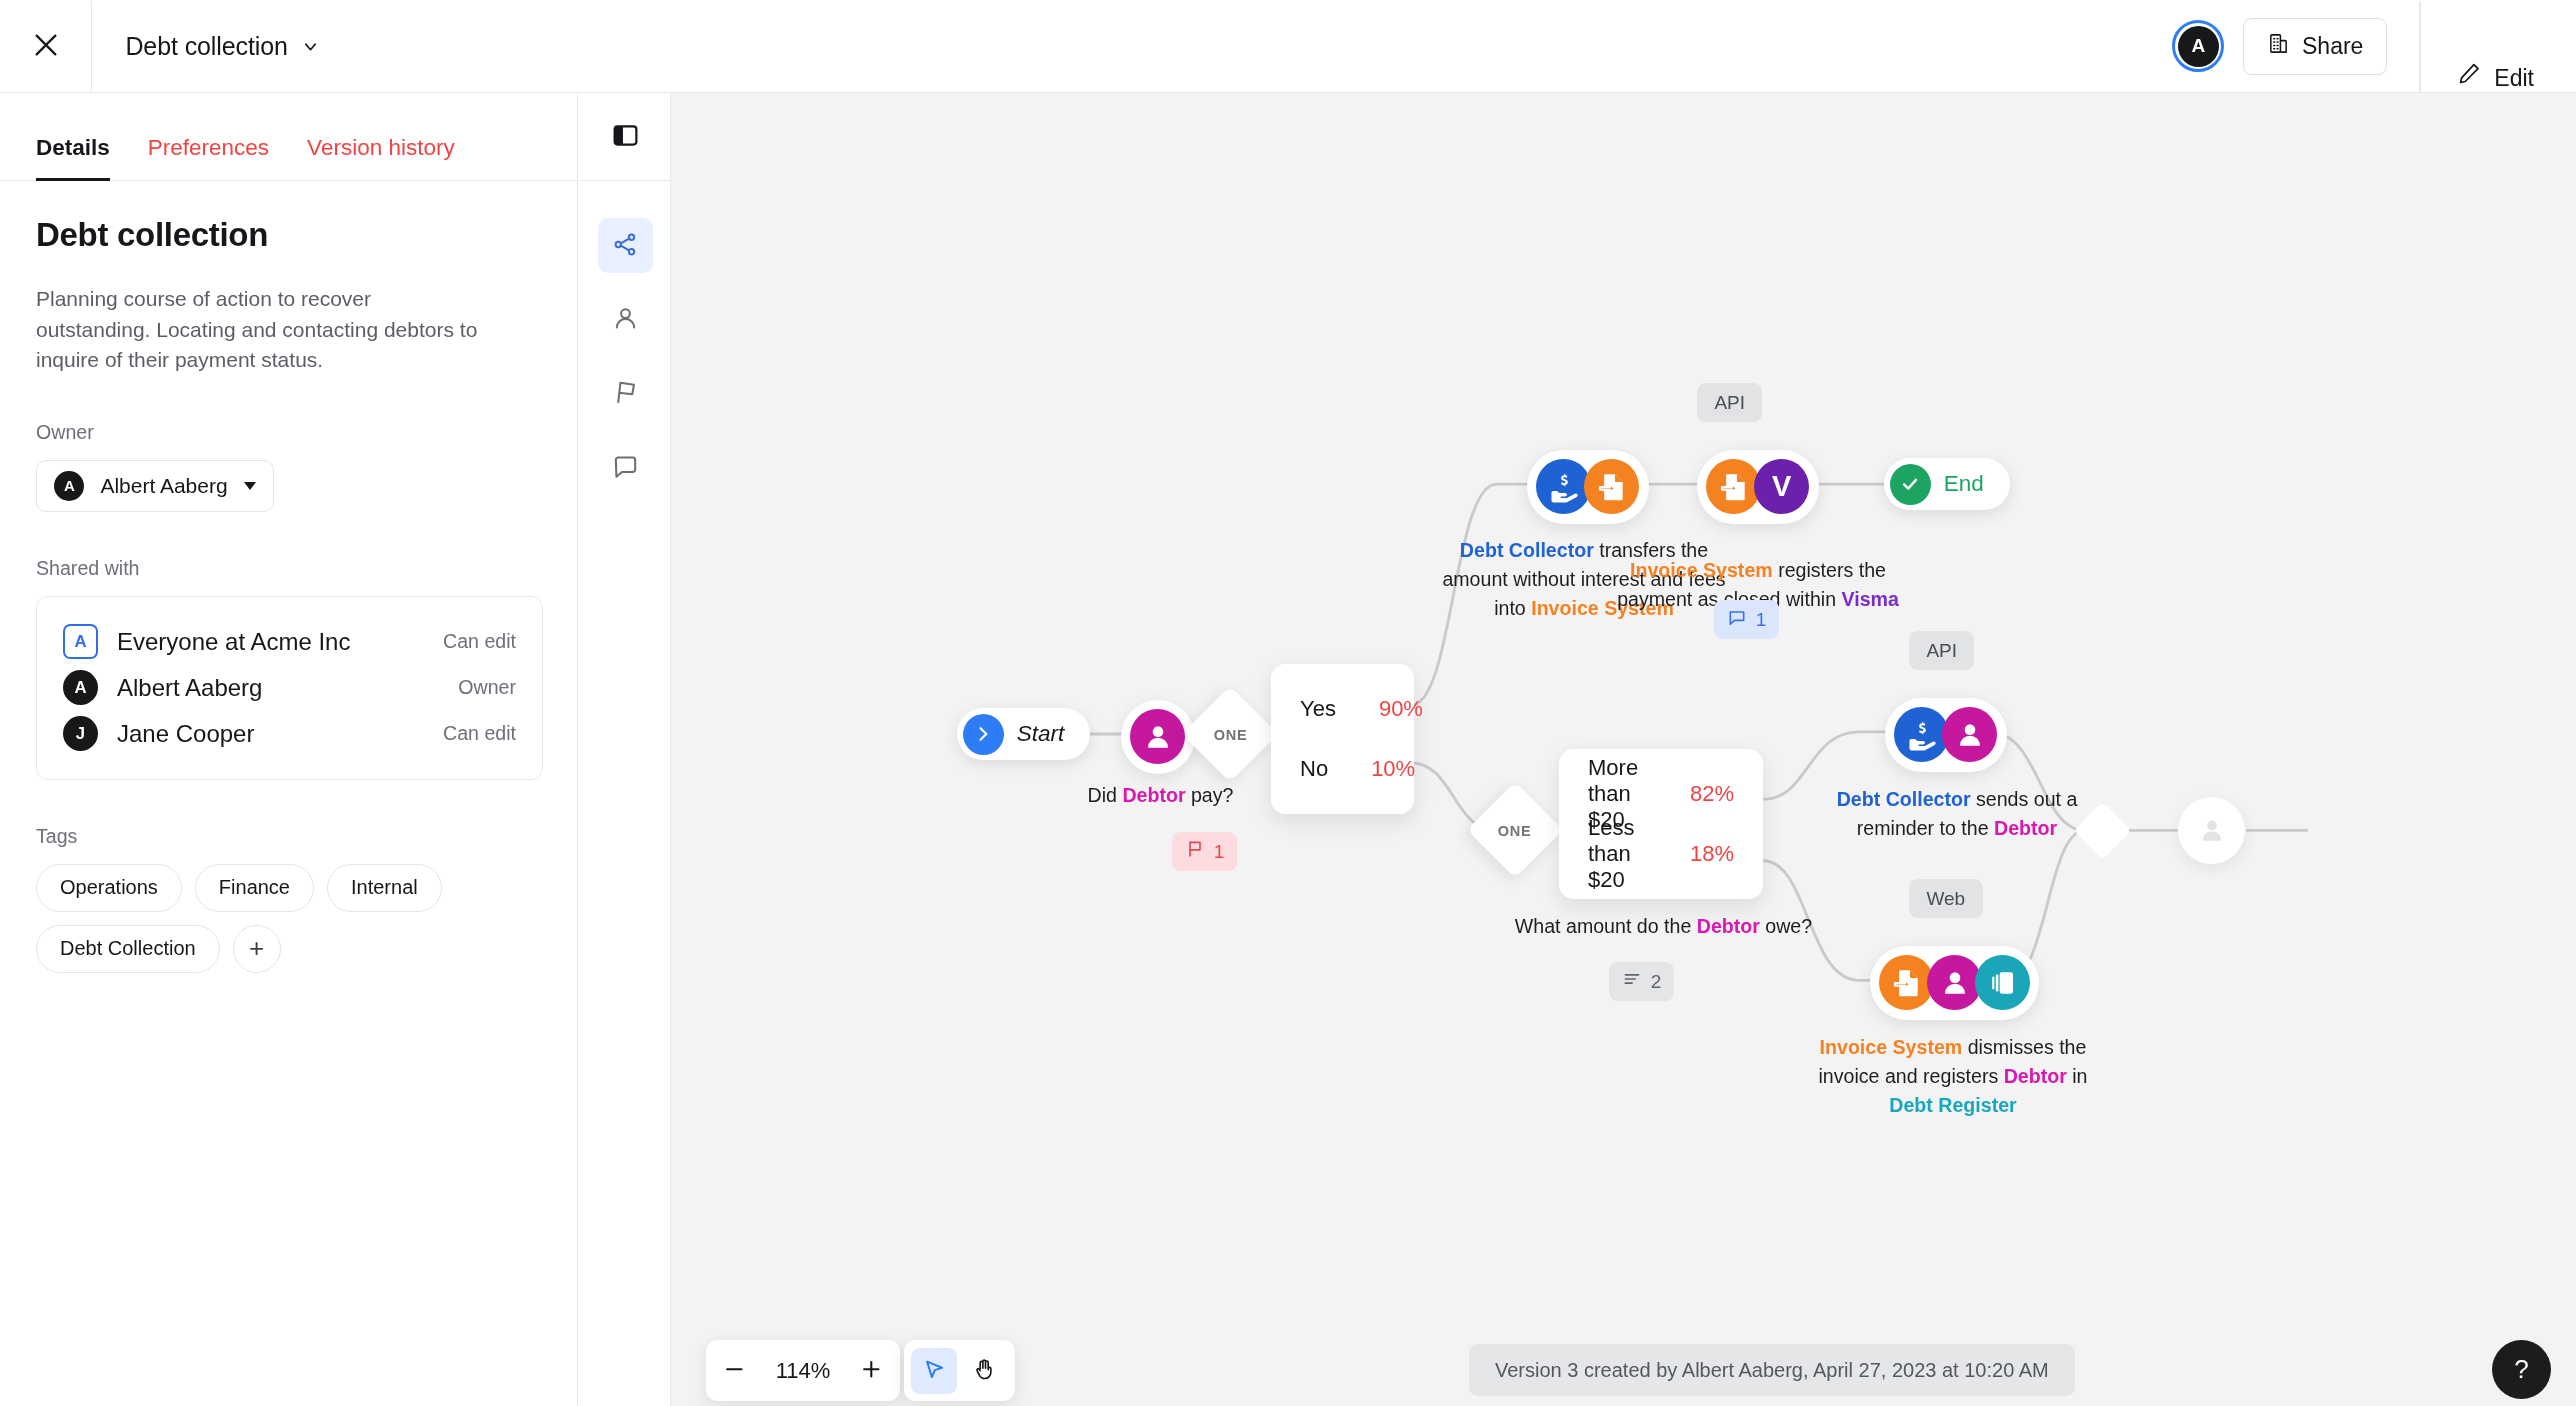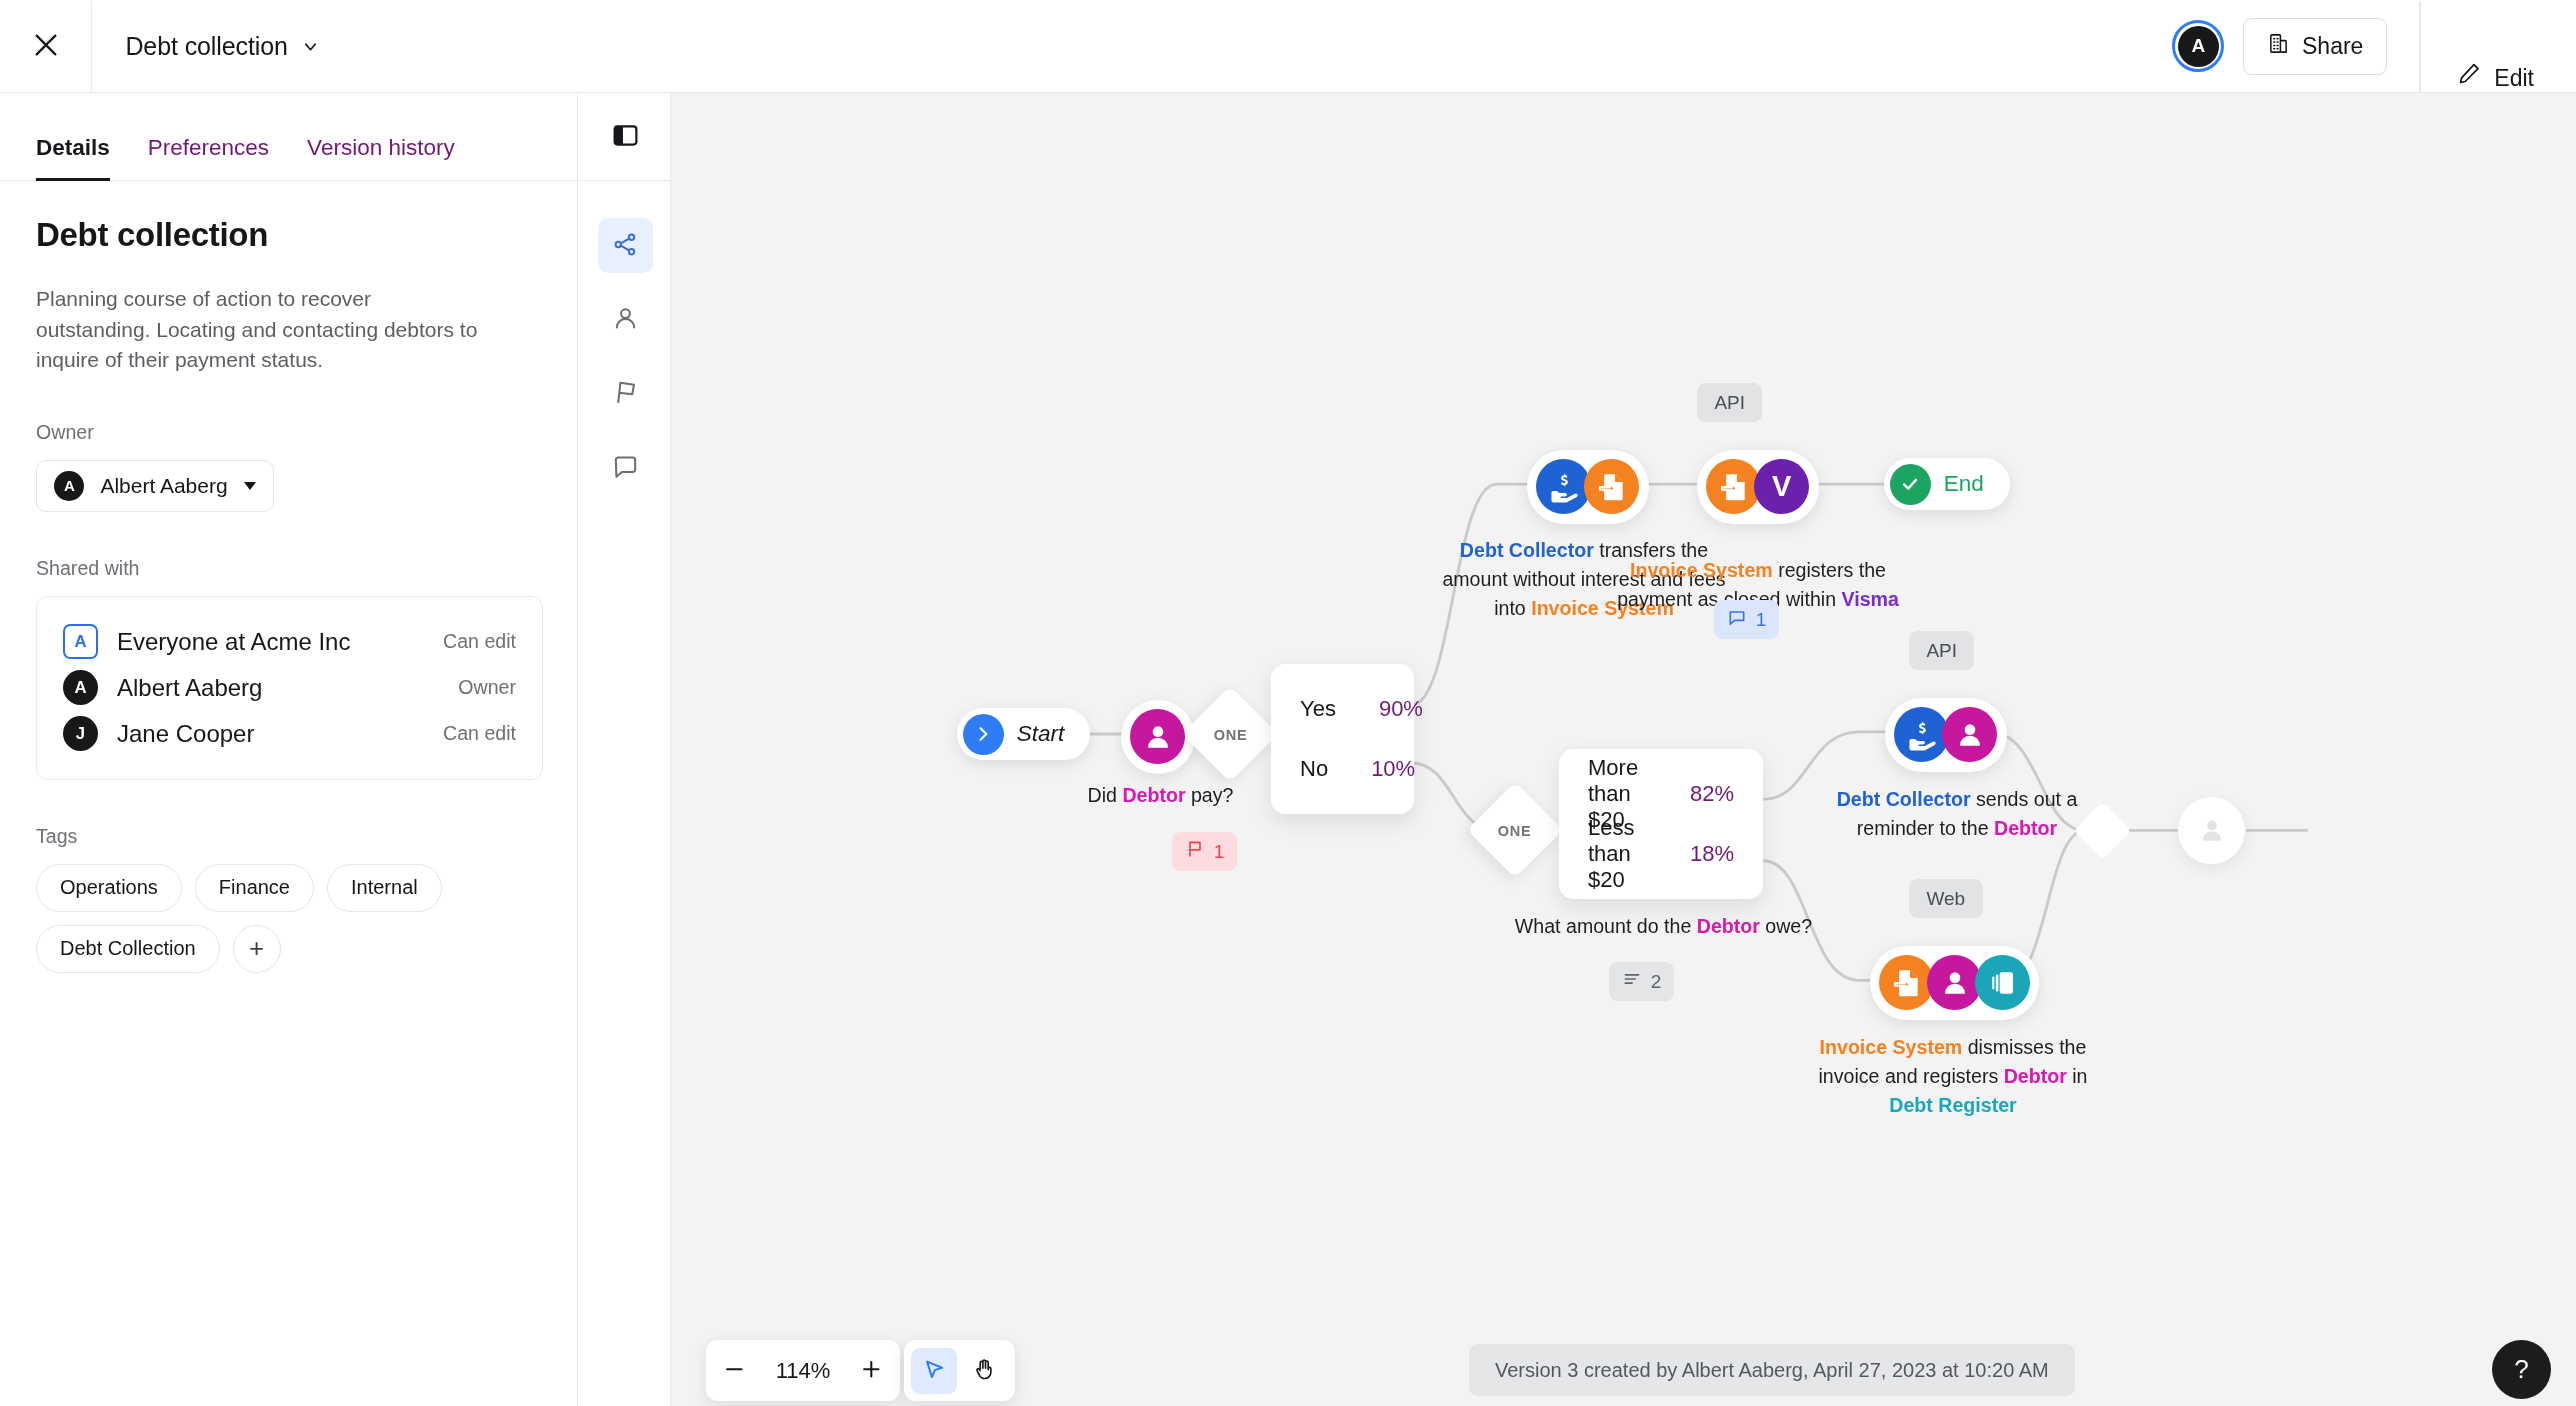--- a/index.html
+++ b/index.html
@@ -58,21 +58,21 @@
   
   .leftpanel {
     position: absolute; left: 0; top: 93px; width: 578px; height: 1314px;
     background: #fff; border-right: 1.4px solid #e9e9ec;
   }
   .tabs {
     display: flex; align-items: flex-end; height: 88px;
     border-bottom: 1.4px solid #e9e9ec; padding: 0 36px;
   }
   .tab {
-    font-size: 22.5px; color: #701a75; padding-bottom: 19px;
+    font-size: 22.5px; color: #ef4444; padding-bottom: 19px;
     margin-right: 38px; cursor: pointer; position: relative;
   }
   .tab.active { color: #16171a; font-weight: 600; }
   .tab.active::after {
     content:""; position:absolute; left:0; right:0; bottom:-1.4px;
     height: 3.6px; background:#16171a;
   }
   .panel-body { padding: 35px 36px 0 36px; }
   .panel-title {
     font-size: 33px; font-weight: 700; color:#16171a; letter-spacing:-0.3px;
@@ -211,21 +211,21 @@
     color:#737373; text-align:center; width:87px;
   }
 
   .optcard {
     position:absolute; background:#fff; border-radius:14.5px;
     box-shadow: 0 7.2px 22px rgba(20,22,30,.10); padding: 24.6px 29px;
     cursor:pointer;
   }
   .optrow { display:flex; align-items:center; height:41px; }
   .optrow .k { font-size:22px; color:#16171a; }
-  .optrow .v { margin-left:auto; font-size:22px; color:#701a75; padding-left:43px; }
+  .optrow .v { margin-left:auto; font-size:22px; color:#ef4444; padding-left:43px; }
   .optrow.first { margin-bottom: 19px; }
 
   .mini-badge {
     position:absolute; border-radius:8.7px; height:39px; padding:0 13px;
     display:flex; align-items:center; gap:8.7px; font-size:19px; cursor:pointer;
   }
   .mb-red { background:#fcdcdf; color:#ec4455; }
   .mb-blue { background:#dbe6fd; color:#3a74e6; }
   .mb-grey { background:#e4e5e7; color:#63656c; }
   .mini-badge svg { width:20px; height:20px; }

